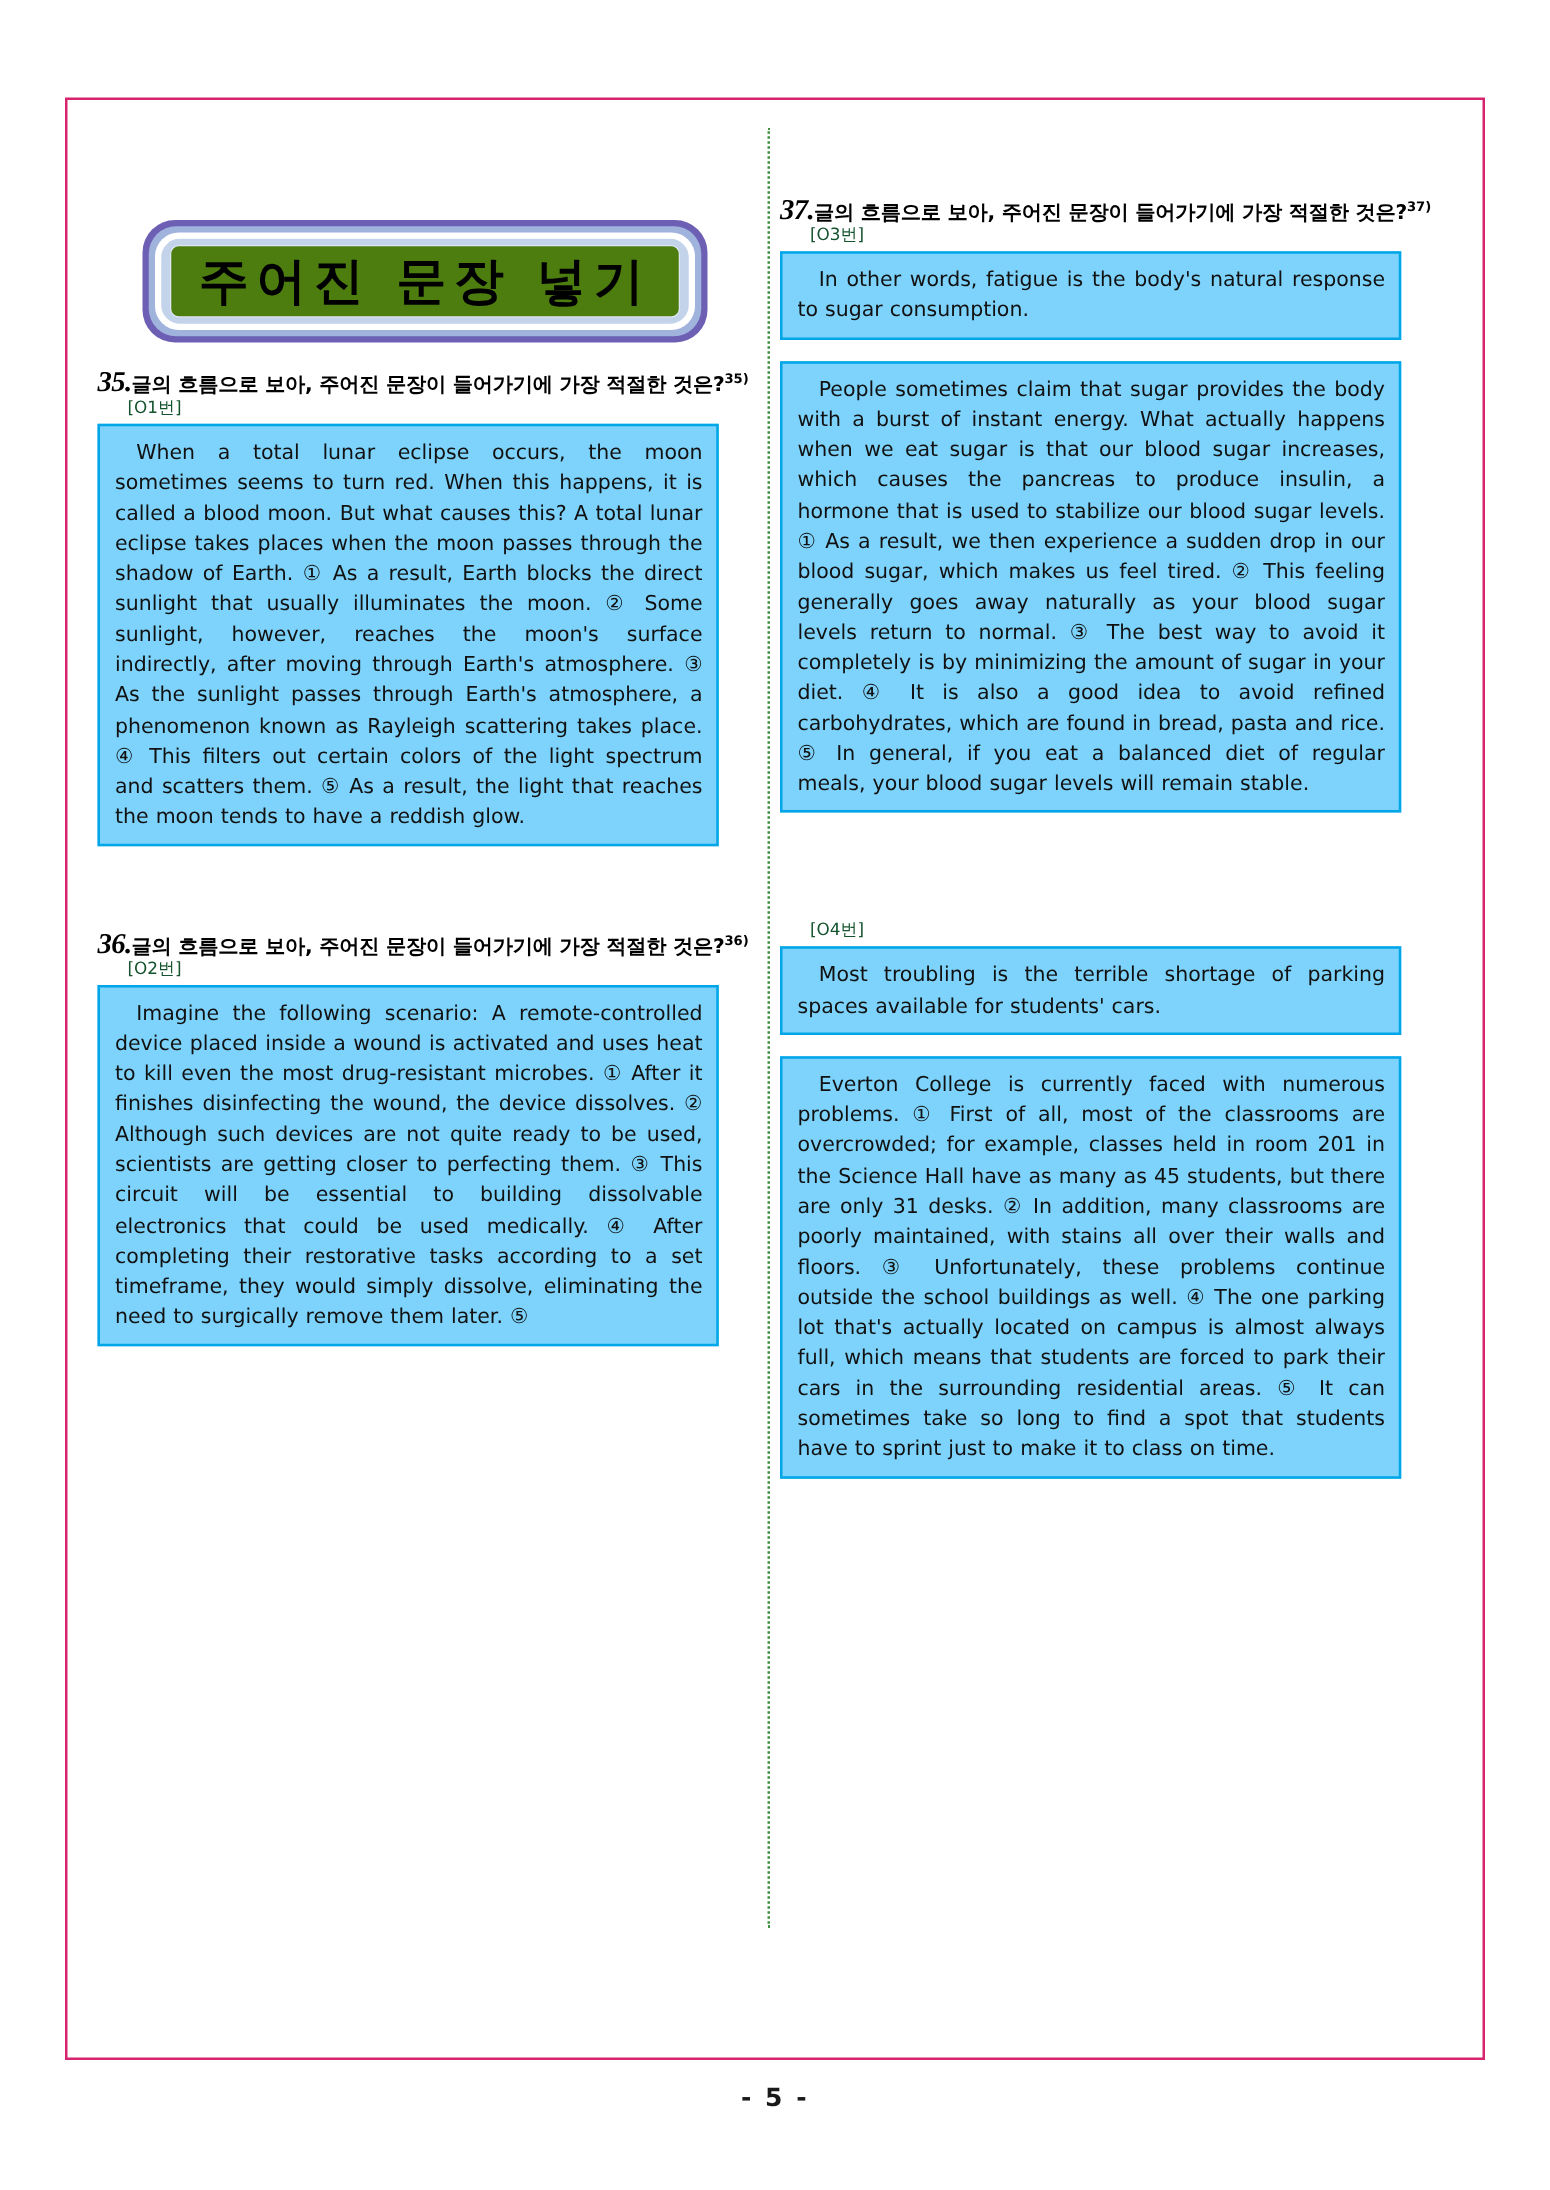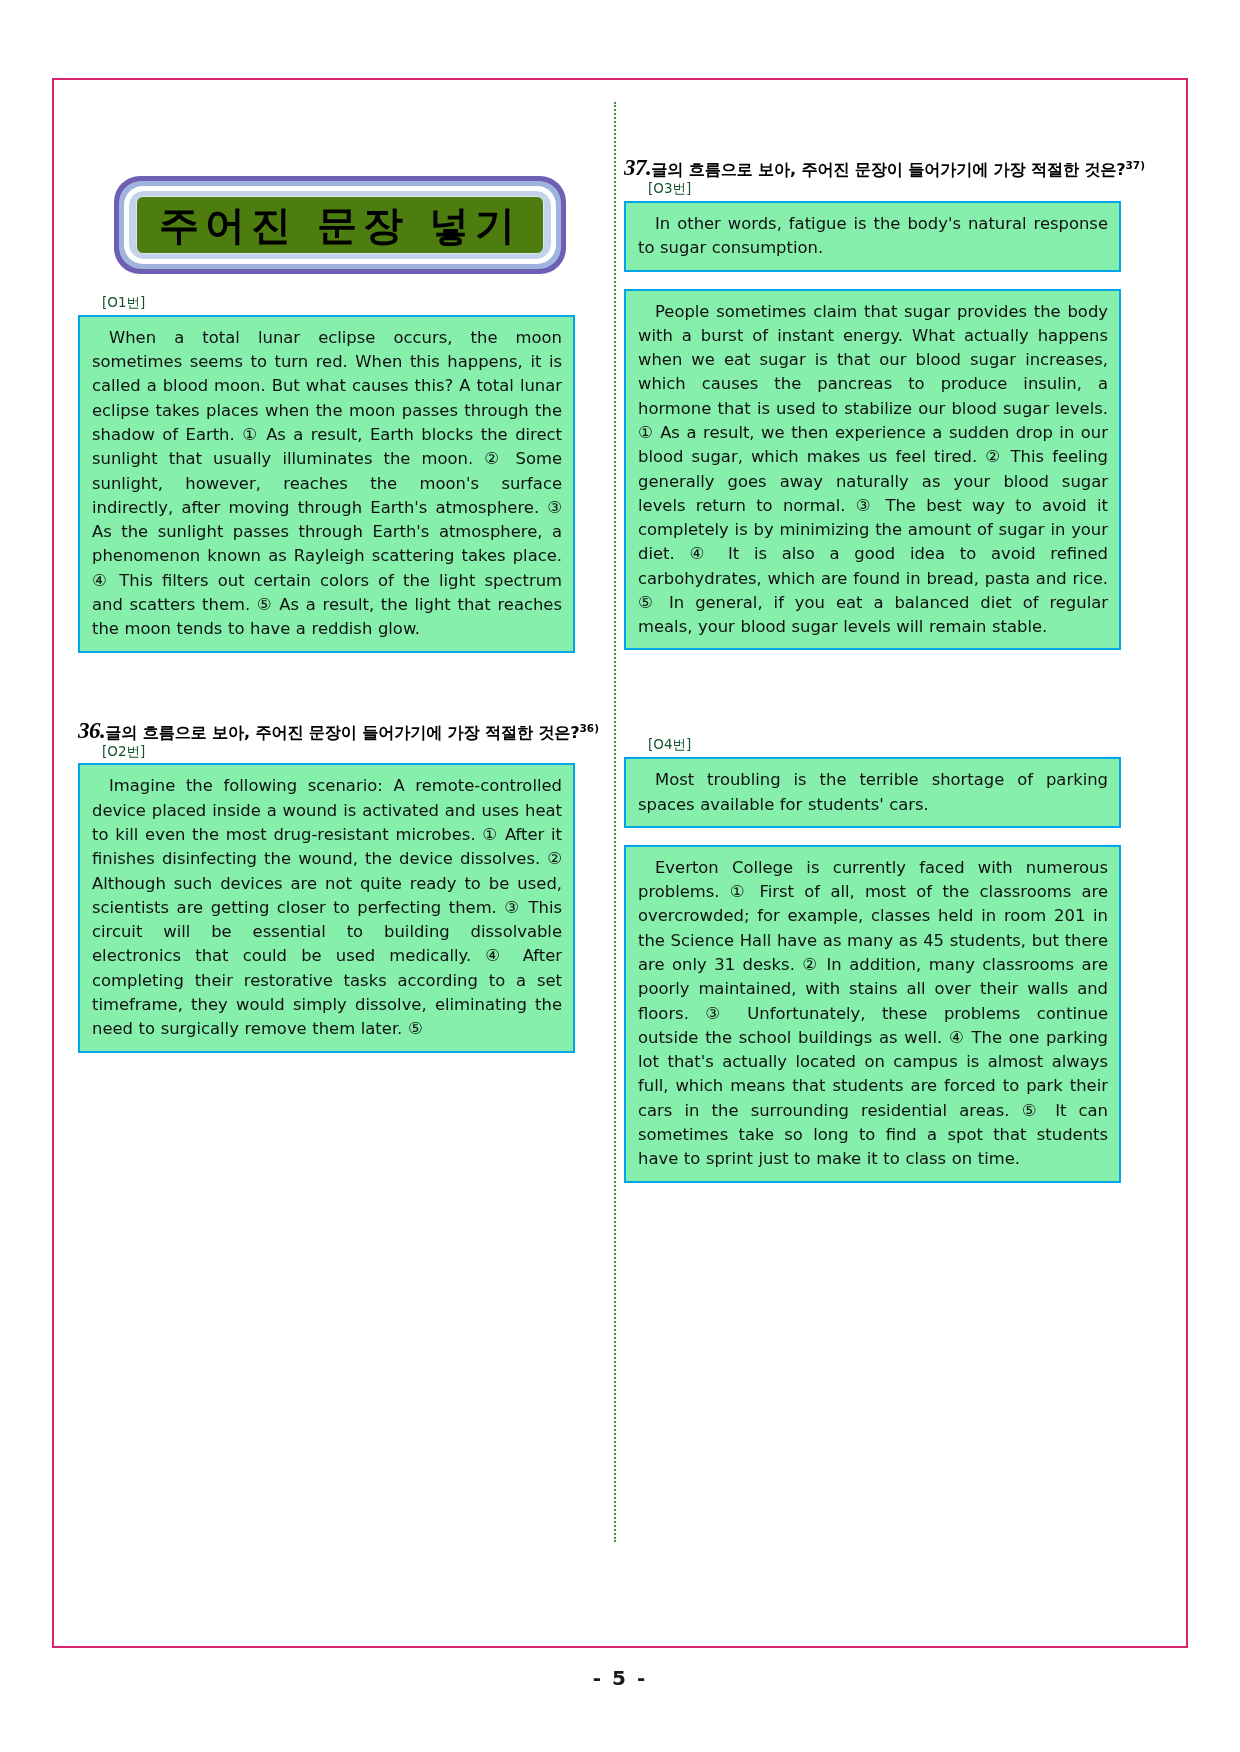--- a/index.html
+++ b/index.html
@@ -131,21 +131,21 @@
     color: #14532d;
     margin: 1px 0 5px 24px;
     line-height: 1.1;
   }
 
   
   .pbox {
     border: 2.2px solid #00a6e8;
     padding: 9px 11px 9px 12px;
     margin-bottom: 13px;
-    background: #86efac;
+    background: #7dd3fc;
   }
   .pbox p {
     margin: 0;
     text-align: justify;
     text-align-last: left;
     font-family: "DejaVu Sans", "Liberation Sans", sans-serif;
     font-size: 16.4px;
     line-height: 1.48;
     color: #111111;
     text-indent: 17px;
@@ -187,20 +187,23 @@
         <div class="banner-l3"></div>
         <div class="banner-l4"></div>
         <div class="banner-l5">
           <span class="banner-text">주어진 문장 넣기</span>
         </div>
       </div>
 
       <div style="height:138px"></div>
 
       <div class="qblock">
+        <div class="qhead">
+          <span class="qnum">35.</span><span class="qtext">글의 흐름으로 보아, 주어진 문장이 들어가기에 가장 적절한 것은?</span><span class="qsup">35)</span>
+        </div>
         <span class="qtag">[O1번]</span>
 
 
         <div class="pbox main">
           <p>When a total lunar eclipse occurs, the moon sometimes seems to turn red. When this happens, it is called a blood moon. But what causes this? A total lunar eclipse takes places when the moon passes through the shadow of Earth. ① As a result, Earth blocks the direct sunlight that usually illuminates the moon. ② Some sunlight, however, reaches the moon's surface indirectly, after moving through Earth's atmosphere. ③ As the sunlight passes through Earth's atmosphere, a phenomenon known as Rayleigh scattering takes place. ④ This filters out certain colors of the light spectrum and scatters them. ⑤ As a result, the light that reaches the moon tends to have a reddish glow.</p>
         </div>
       </div>
 
       <div class="spacer-lg"></div>
 

